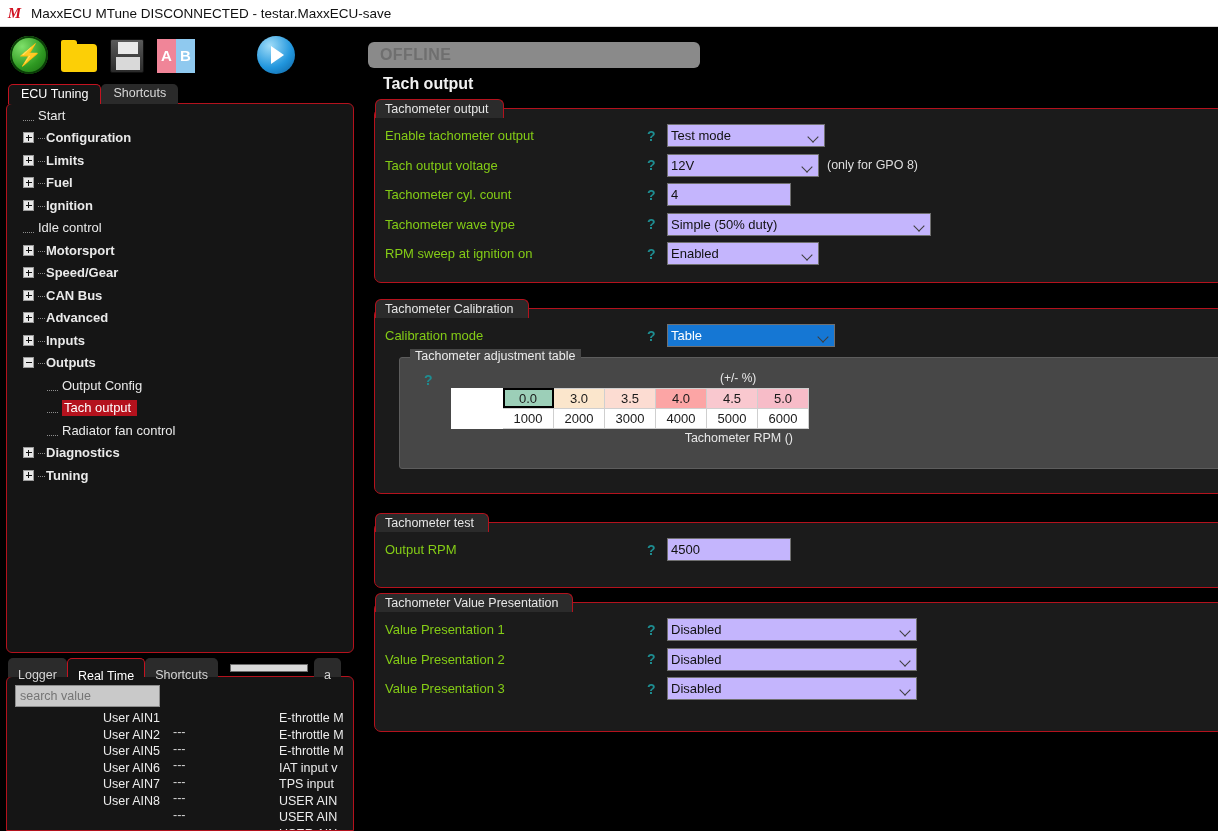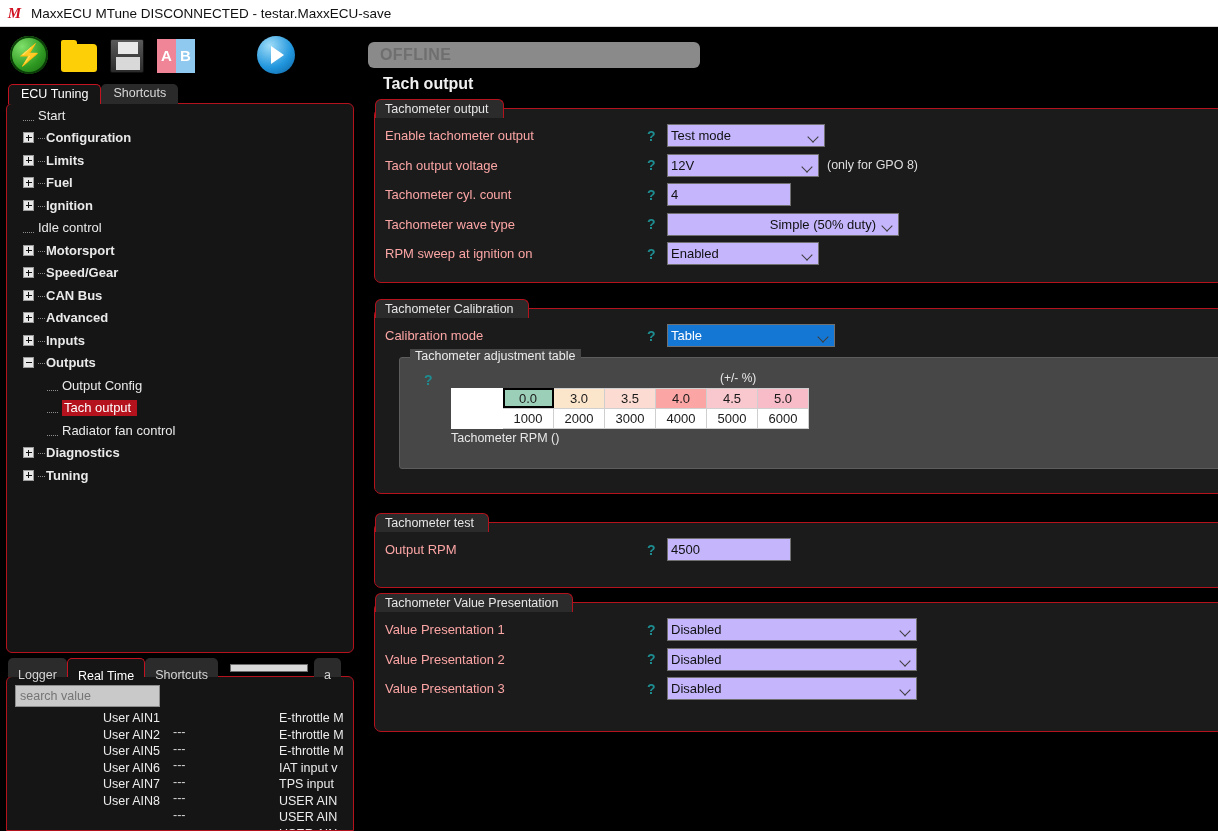--- a/index.html
+++ b/index.html
@@ -214,21 +214,21 @@
     font-size: 12.5px; padding: 0 14px 0 9px;
     border-radius: 6px 6px 0 0;
     border: 1px solid #b4121d; border-bottom: none;
   }
   .sect > .inner { padding-top: 12px; }
 
   .frow {
     display: flex; align-items: center; height: 29.5px;
     padding-left: 10px;
   }
-  .frow .flabel { color: #fca5a5; font-size: 13px; width: 262px; }
+  .frow .flabel { color: #84cc16; font-size: 13px; width: 262px; }
   .frow .fhelp {
     width: 20px; color: #1e8d91; font-size: 14px; font-weight: bold;
     cursor: pointer;
   }
   .fctl { position: relative; }
   select.fctl, input.fctl {
     height: 23px; background: #c4b5fd; color: #111;
     border: 1px solid #707070;
     font-size: 13px; font-family: "Liberation Sans", sans-serif;
     padding: 0 3px;
@@ -273,21 +273,21 @@
   #calib-table td {
     width: 51px; height: 20px; text-align: center;
     font-size: 13px; color: #1a1a1a;
     border: 1px solid #cfcfcf;
     font-family: "Liberation Sans", sans-serif;
   }
   #calib-table td.corner { background: #ffffff; border-color: #fff; }
   #calib-table td.sel { outline: 2px solid #000; outline-offset: -2px; }
   #calib-xlabel {
     position: absolute; left: 51px; top: 73px; width: 342px;
-    text-align: left; color: #e8e8e8; font-size: 12.5px;
+    text-align: right; color: #e8e8e8; font-size: 12.5px;
   }
 </style>
 </head>
 <body>
 
 <div id="titlebar">
   <div class="applogo">M</div>
   <div class="apptitle">MaxxECU MTune DISCONNECTED - testar.MaxxECU-save</div>
 </div>
 
@@ -408,21 +408,21 @@
         <span class="note">(only for GPO 8)</span>
       </div>
       <div class="frow">
         <span class="flabel">Tachometer cyl. count</span>
         <span class="fhelp">?</span>
         <input class="fctl" value="4" style="width: 124px;">
       </div>
       <div class="frow">
         <span class="flabel">Tachometer wave type</span>
         <span class="fhelp">?</span>
-        <span class="selwrap"><select class="fctl" style="width: 232px; text-align: right;"><option>Simple (50% duty)</option></select></span>
+        <span class="selwrap"><select class="fctl" style="width: 264px;"><option>Simple (50% duty)</option></select></span>
       </div>
       <div class="frow">
         <span class="flabel">RPM sweep at ignition on</span>
         <span class="fhelp">?</span>
         <span class="selwrap"><select class="fctl" style="width: 152px;"><option>Enabled</option></select></span>
       </div>
     </div>
 </div>
 
 <div class="sect" id="sect-calib" style="top:308px;height:186px;">

